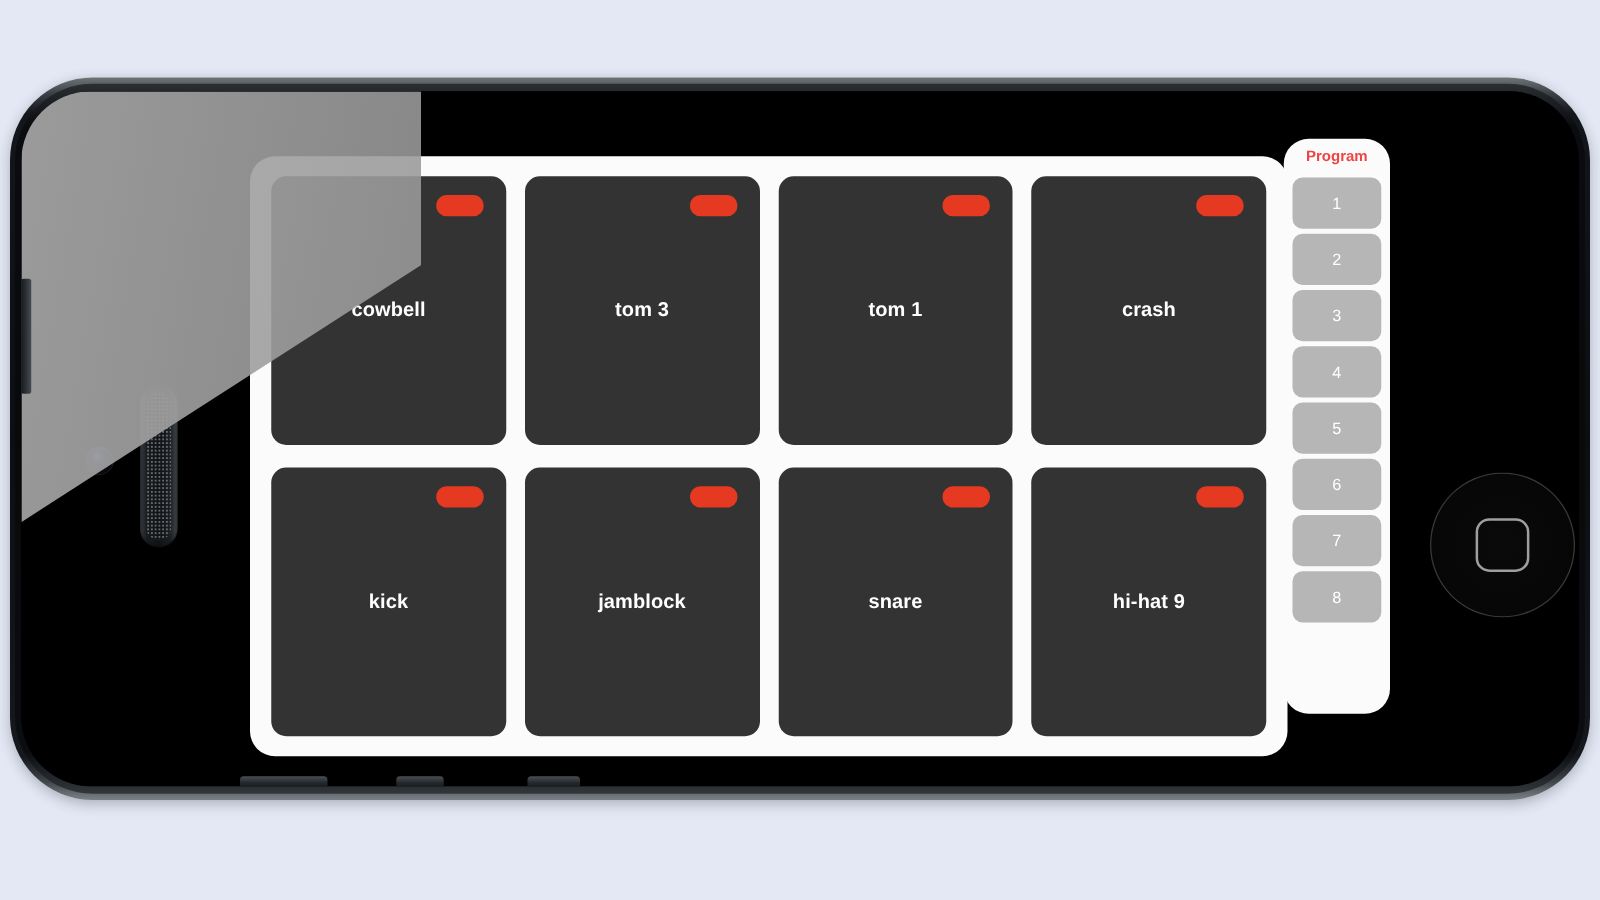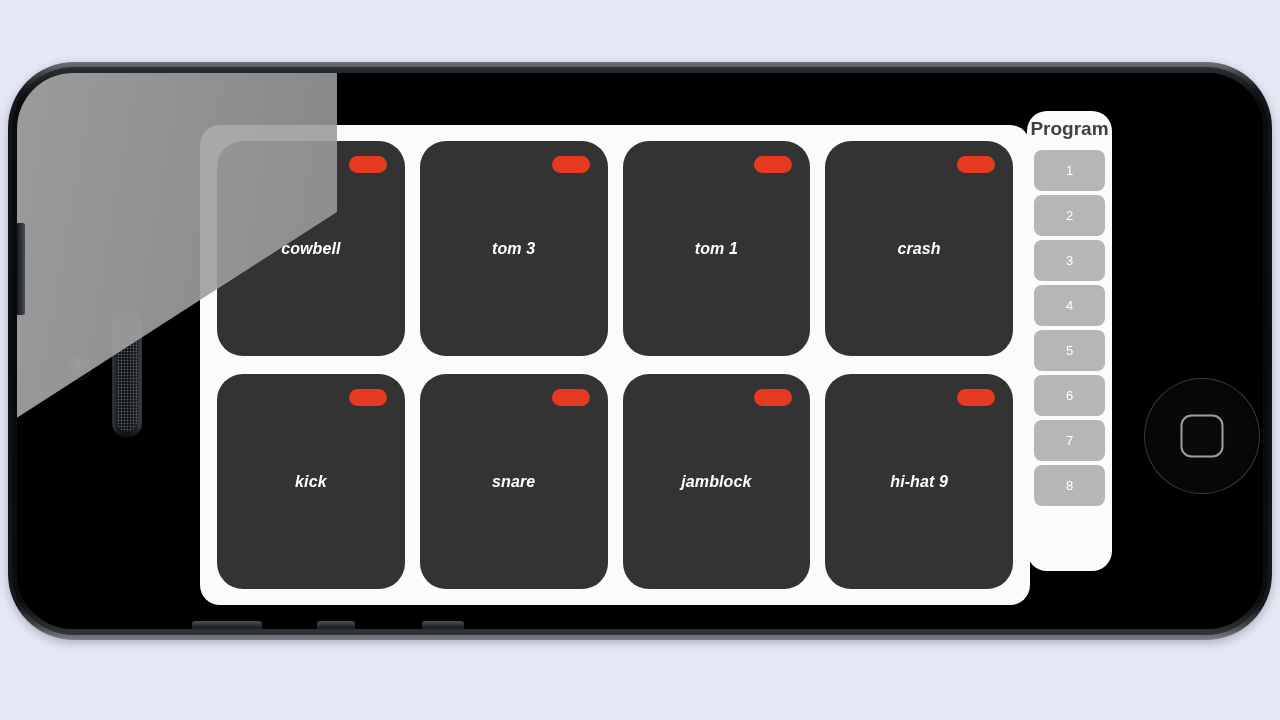--- a/index.html
+++ b/index.html
@@ -182,26 +182,25 @@
     bottom: 16px;
     display: grid;
     grid-template-columns: repeat(4, 1fr);
     grid-template-rows: repeat(2, 1fr);
     gap: 18px 15px;
   }
 
   .pad {
     position: relative;
     background: #333333;
-    border-radius: 26px;
+    border-radius: 12px;
     display: flex;
     align-items: center;
     justify-content: center;
     cursor: pointer;
-    font-style: italic;
   }
 
   .pad-led {
     position: absolute;
     top: 15px;
     right: 18px;
     width: 38px;
     height: 17px;
     border-radius: 9px;
     background: #e53a21;
@@ -224,22 +223,22 @@
     height: 460px;
     background: #fbfbfb;
     border-radius: 20px;
     display: flex;
     flex-direction: column;
     align-items: center;
     padding-top: 7px;
   }
 
   #program-title {
-    color: #404040;
-    font-size: 19px;
+    color: #ef4444;
+    font-size: 12px;
     font-weight: bold;
     margin-bottom: 10px;
     user-select: none;
   }
 
   #program-list {
     display: flex;
     flex-direction: column;
     gap: 4px;
     width: 71px;
@@ -305,26 +304,26 @@
               <span class="pad-label">crash</span>
             </div>
 
             <div class="pad">
               <div class="pad-led"></div>
               <span class="pad-label">kick</span>
             </div>
 
             <div class="pad">
               <div class="pad-led"></div>
+              <span class="pad-label">jamblock</span>
+            </div>
+
+            <div class="pad">
+              <div class="pad-led"></div>
               <span class="pad-label">snare</span>
-            </div>
-
-            <div class="pad">
-              <div class="pad-led"></div>
-              <span class="pad-label">jamblock</span>
             </div>
 
             <div class="pad">
               <div class="pad-led"></div>
               <span class="pad-label">hi-hat 9</span>
             </div>
 
           </div>
         </div>
 

